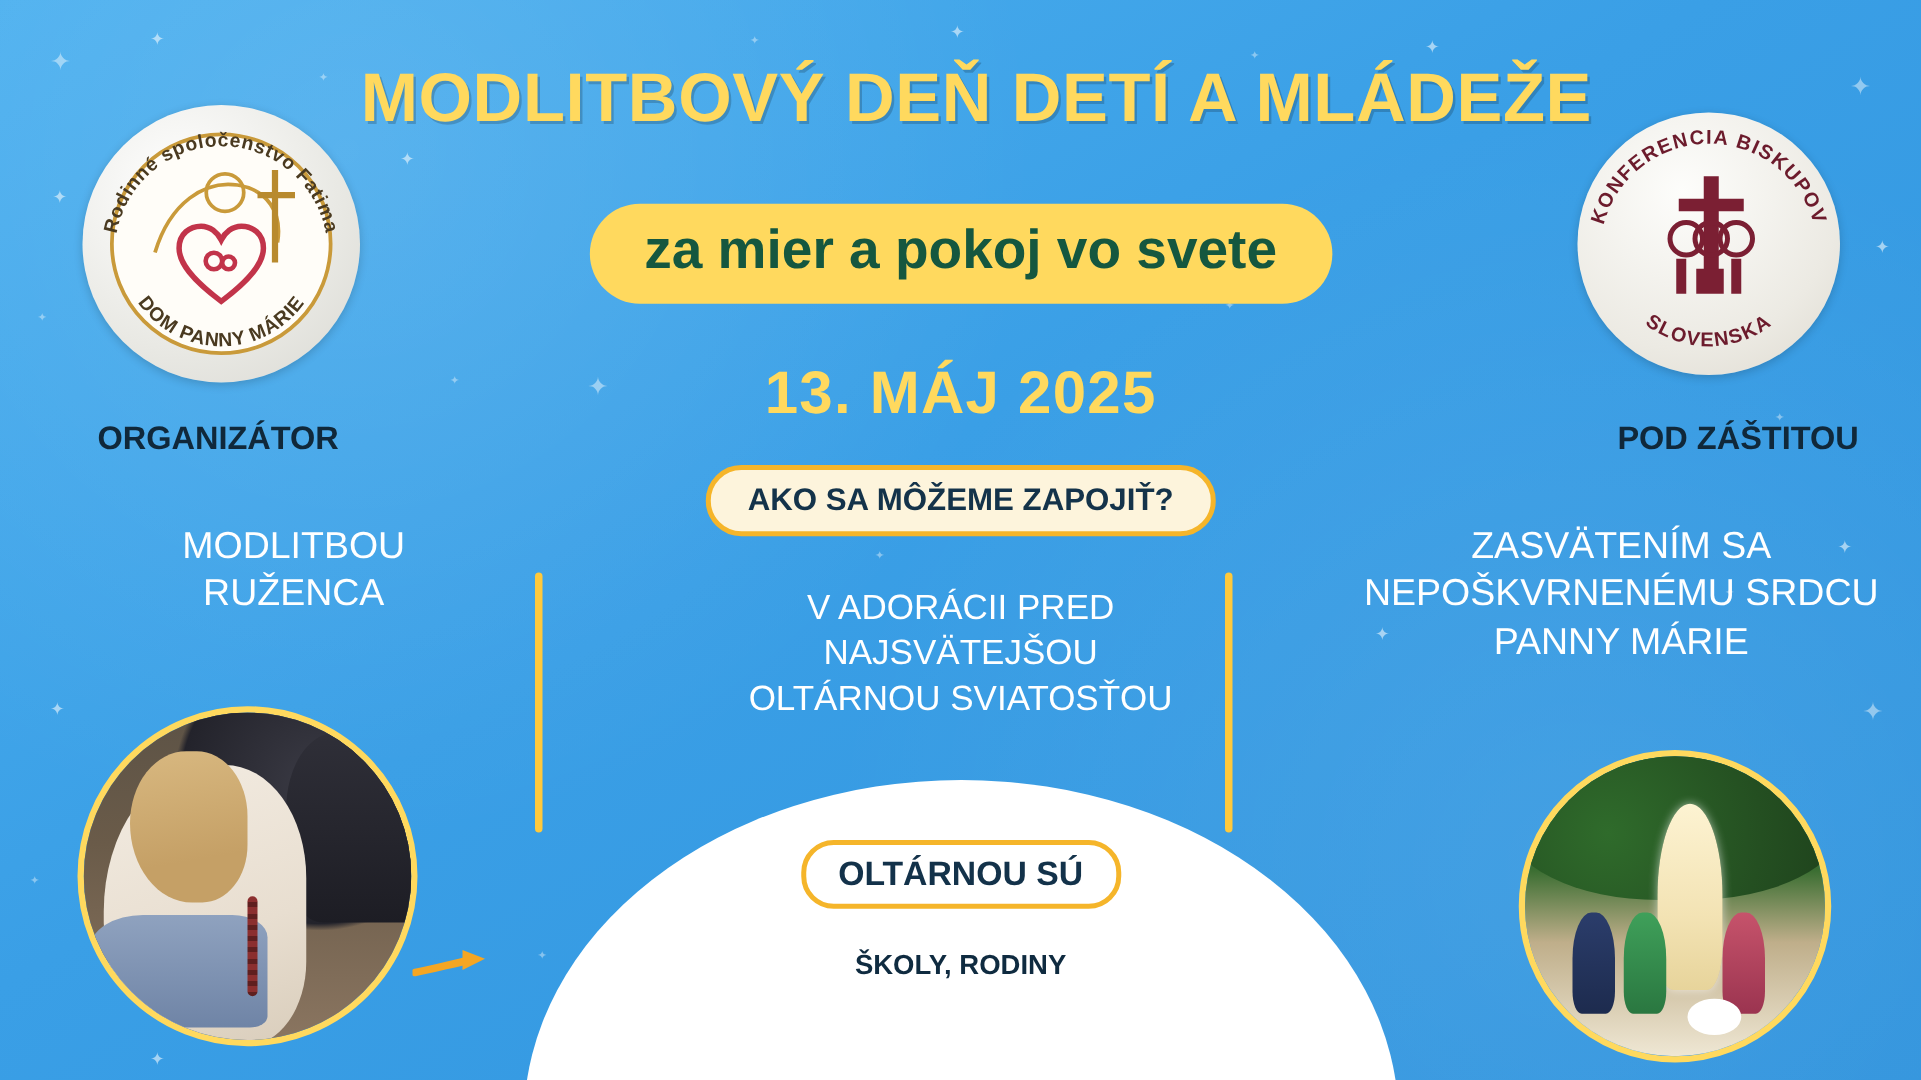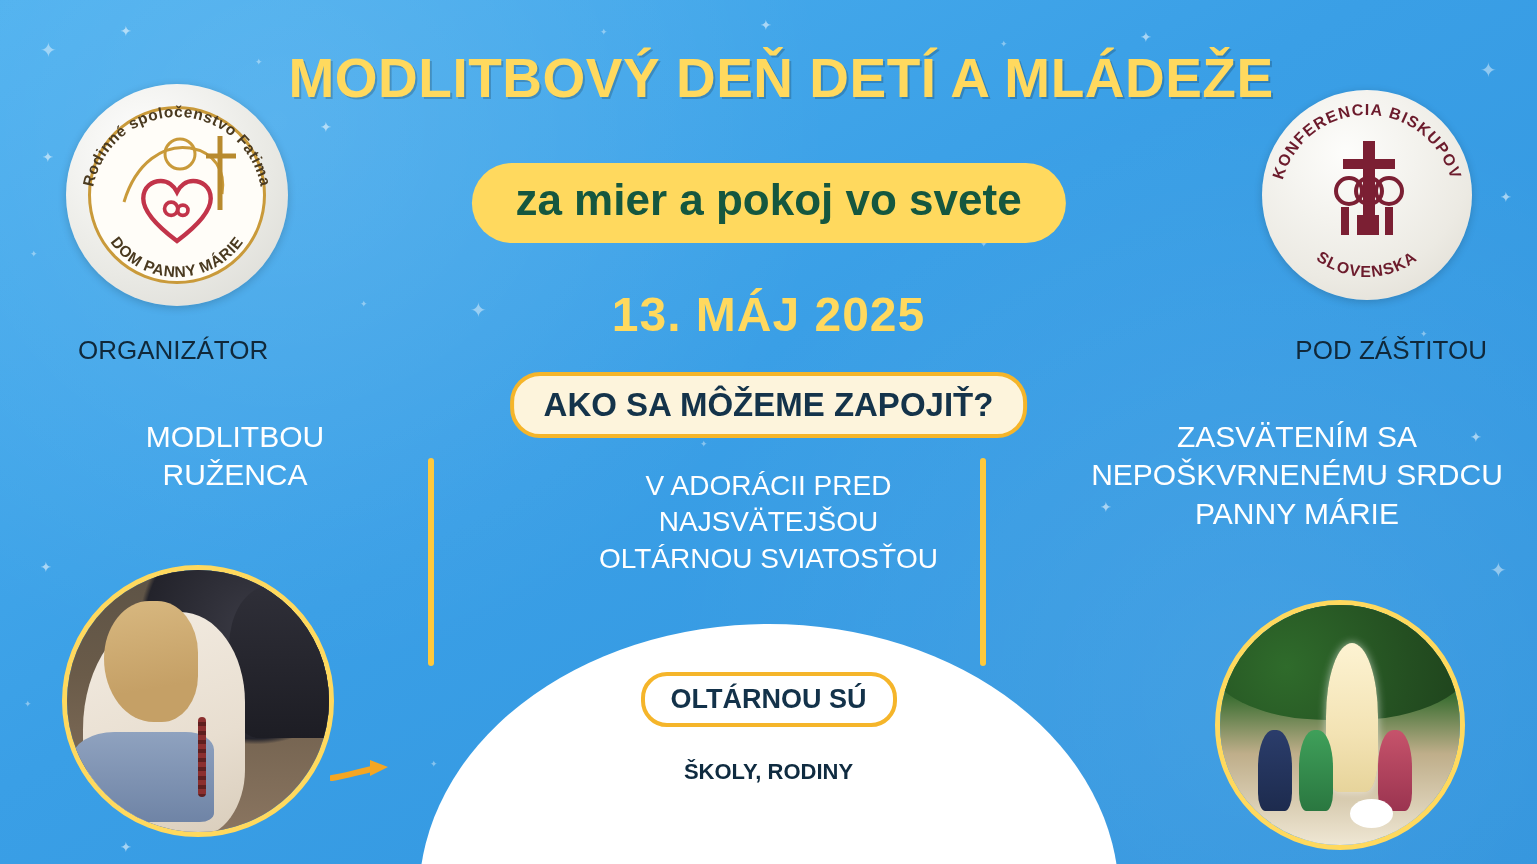--- a/index.html
+++ b/index.html
@@ -78,21 +78,21 @@
 
   #join-pill {
     position: absolute;
     top: 372px;
     left: 50%;
     transform: translateX(-50%);
     background: #fdf4dc;
     border: 4px solid #f5b52a;
     color: #14334a;
     font-weight: bold;
-    font-size: 33px;
+    font-size: 25px;
     padding: 10px 30px;
     border-radius: 30px;
     white-space: nowrap;
   }
 
   
   .logo-circle {
     position: absolute;
     border-radius: 50%;
     background: radial-gradient(circle at 35% 30%, #ffffff 0%, #e9e9e4 60%, #d9d8d2 100%);
@@ -121,21 +121,21 @@
     pointer-events:none;
   }
   .ring-text text { font-size: 15.5px; font-weight: bold; fill:#4a3a20; letter-spacing: 0.6px;}
   .ring-text.bottom text { fill:#4a3a20; }
 
   #logo-right .kbs-cross { position:absolute; left:50%; top:50%; transform:translate(-50%,-50%); width:120px; height:120px;}
   #logo-right .ring-text text { font-size: 16px; fill:#6c1b2c; font-weight:bold; letter-spacing:1.2px;}
 
   .logo-caption {
     position:absolute;
-    font-weight:normal;
+    font-weight:bold;
     font-size: 26px;
     color:#10283a;
     white-space:nowrap;
   }
   #caption-left  { left: 78px;  top: 335px; }
   #caption-right { right: 50px; top: 335px; }
 
   
   .side-text {
     position:absolute;

